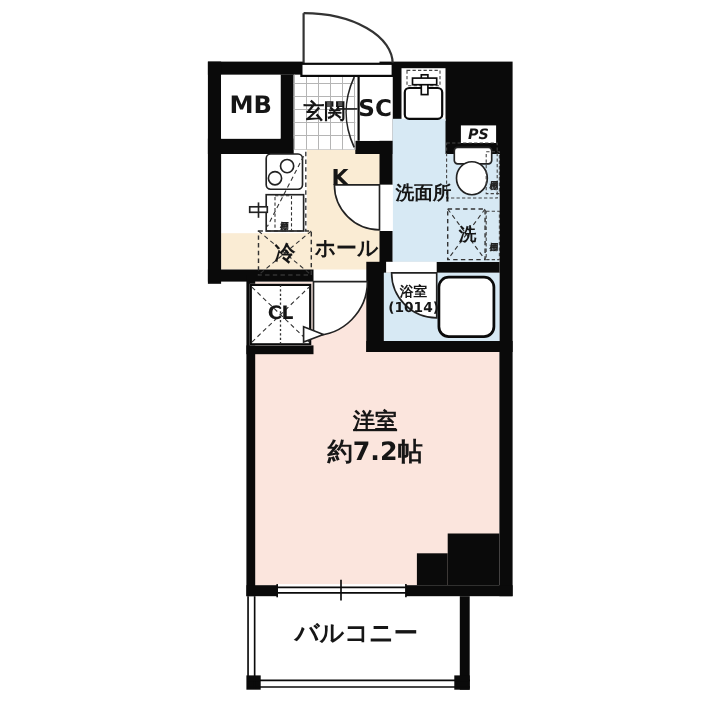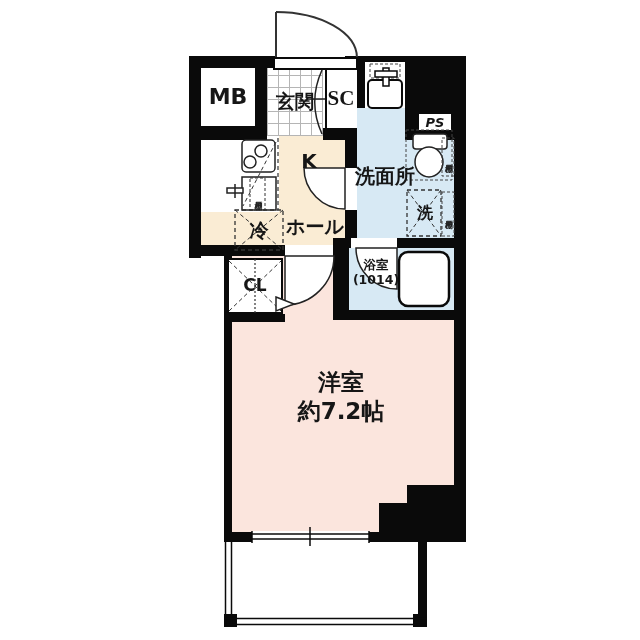--- a/index.html
+++ b/index.html
@@ -121,28 +121,29 @@
     <line x1="271" y1="527" x2="271" y2="546" stroke="#0a0a0a" stroke-width="1.5"></line>
 
     <line x1="186.5" y1="542" x2="186.5" y2="626" stroke="#0a0a0a" stroke-width="1.5"></line>
     <line x1="192.5" y1="542" x2="192.5" y2="626" stroke="#0a0a0a" stroke-width="1.5"></line>
     <line x1="186" y1="618.5" x2="388" y2="618.5" stroke="#0a0a0a" stroke-width="1.5"></line>
     <line x1="186" y1="624.5" x2="388" y2="624.5" stroke="#0a0a0a" stroke-width="1.5"></line>
   </svg>
 
   <div class="lbl" style="left:162px;top:82px;width:54px;height:30px;font-size:22px;">MB</div>
   <div class="lbl" style="left:228px;top:88px;width:56px;height:26px;font-size:19px;font-family:Liberation Serif, serif;">玄関</div>
-  <div class="lbl" style="left:286px;top:84px;width:32px;height:28px;font-size:21px;font-family:Liberation Serif, serif;">SC</div>
+  <div class="lbl" style="left:286px;top:84px;width:32px;height:28px;font-size:21px;">SC</div>
   <div class="lbl" style="left:380px;top:114px;width:32px;height:16px;font-size:13px;font-style:italic;">PS</div>
   <div class="lbl" style="left:252px;top:148px;width:36px;height:26px;font-size:20px;">K</div>
   <div class="lbl" style="left:242px;top:214px;width:68px;height:24px;font-size:19px;">ホール</div>
   <div class="lbl" style="left:206px;top:216px;width:28px;height:28px;font-size:19px;">冷</div>
   <div class="lbl" style="left:198px;top:272px;width:36px;height:26px;font-size:17px;">CL</div>
-  <div class="lbl" style="left:314px;top:166px;width:64px;height:20px;font-size:20px;">洗面所</div>
+  <div class="lbl" style="left:314px;top:166px;width:64px;height:20px;font-size:17px;">洗面所</div>
   <div class="lbl" style="left:374px;top:202px;width:24px;height:22px;font-size:16px;">洗</div>
   <div class="vlbl" style="left:403px;top:140px;width:12px;height:36px;">吊戸棚</div>
   <div class="vlbl" style="left:403px;top:194px;width:12px;height:40px;">吊戸棚</div>
   <div class="vlbl" style="left:211px;top:180px;width:15px;height:29px;">吊戸棚</div>
   <div class="lbl" style="left:314px;top:258px;width:46px;height:15px;font-size:12.5px;">浴室</div>
   <div class="lbl" style="left:312px;top:273px;width:50px;height:15px;font-size:12.5px;">(1014)</div>
-  <div class="lbl" style="left:265px;top:368px;width:74px;height:28px;font-size:23px;">洋室</div>
+  <div class="lbl" style="left:265px;top:368px;width:74px;height:28px;font-size:20px;text-decoration:underline;">洋室</div>
   <div class="lbl" style="left:252px;top:397px;width:100px;height:28px;font-size:23px;">約7.2帖</div>
+  <div class="lbl" style="left:228px;top:563px;width:114px;height:28px;font-size:22px;">バルコニー</div>
 </div>
 
 </body></html>

